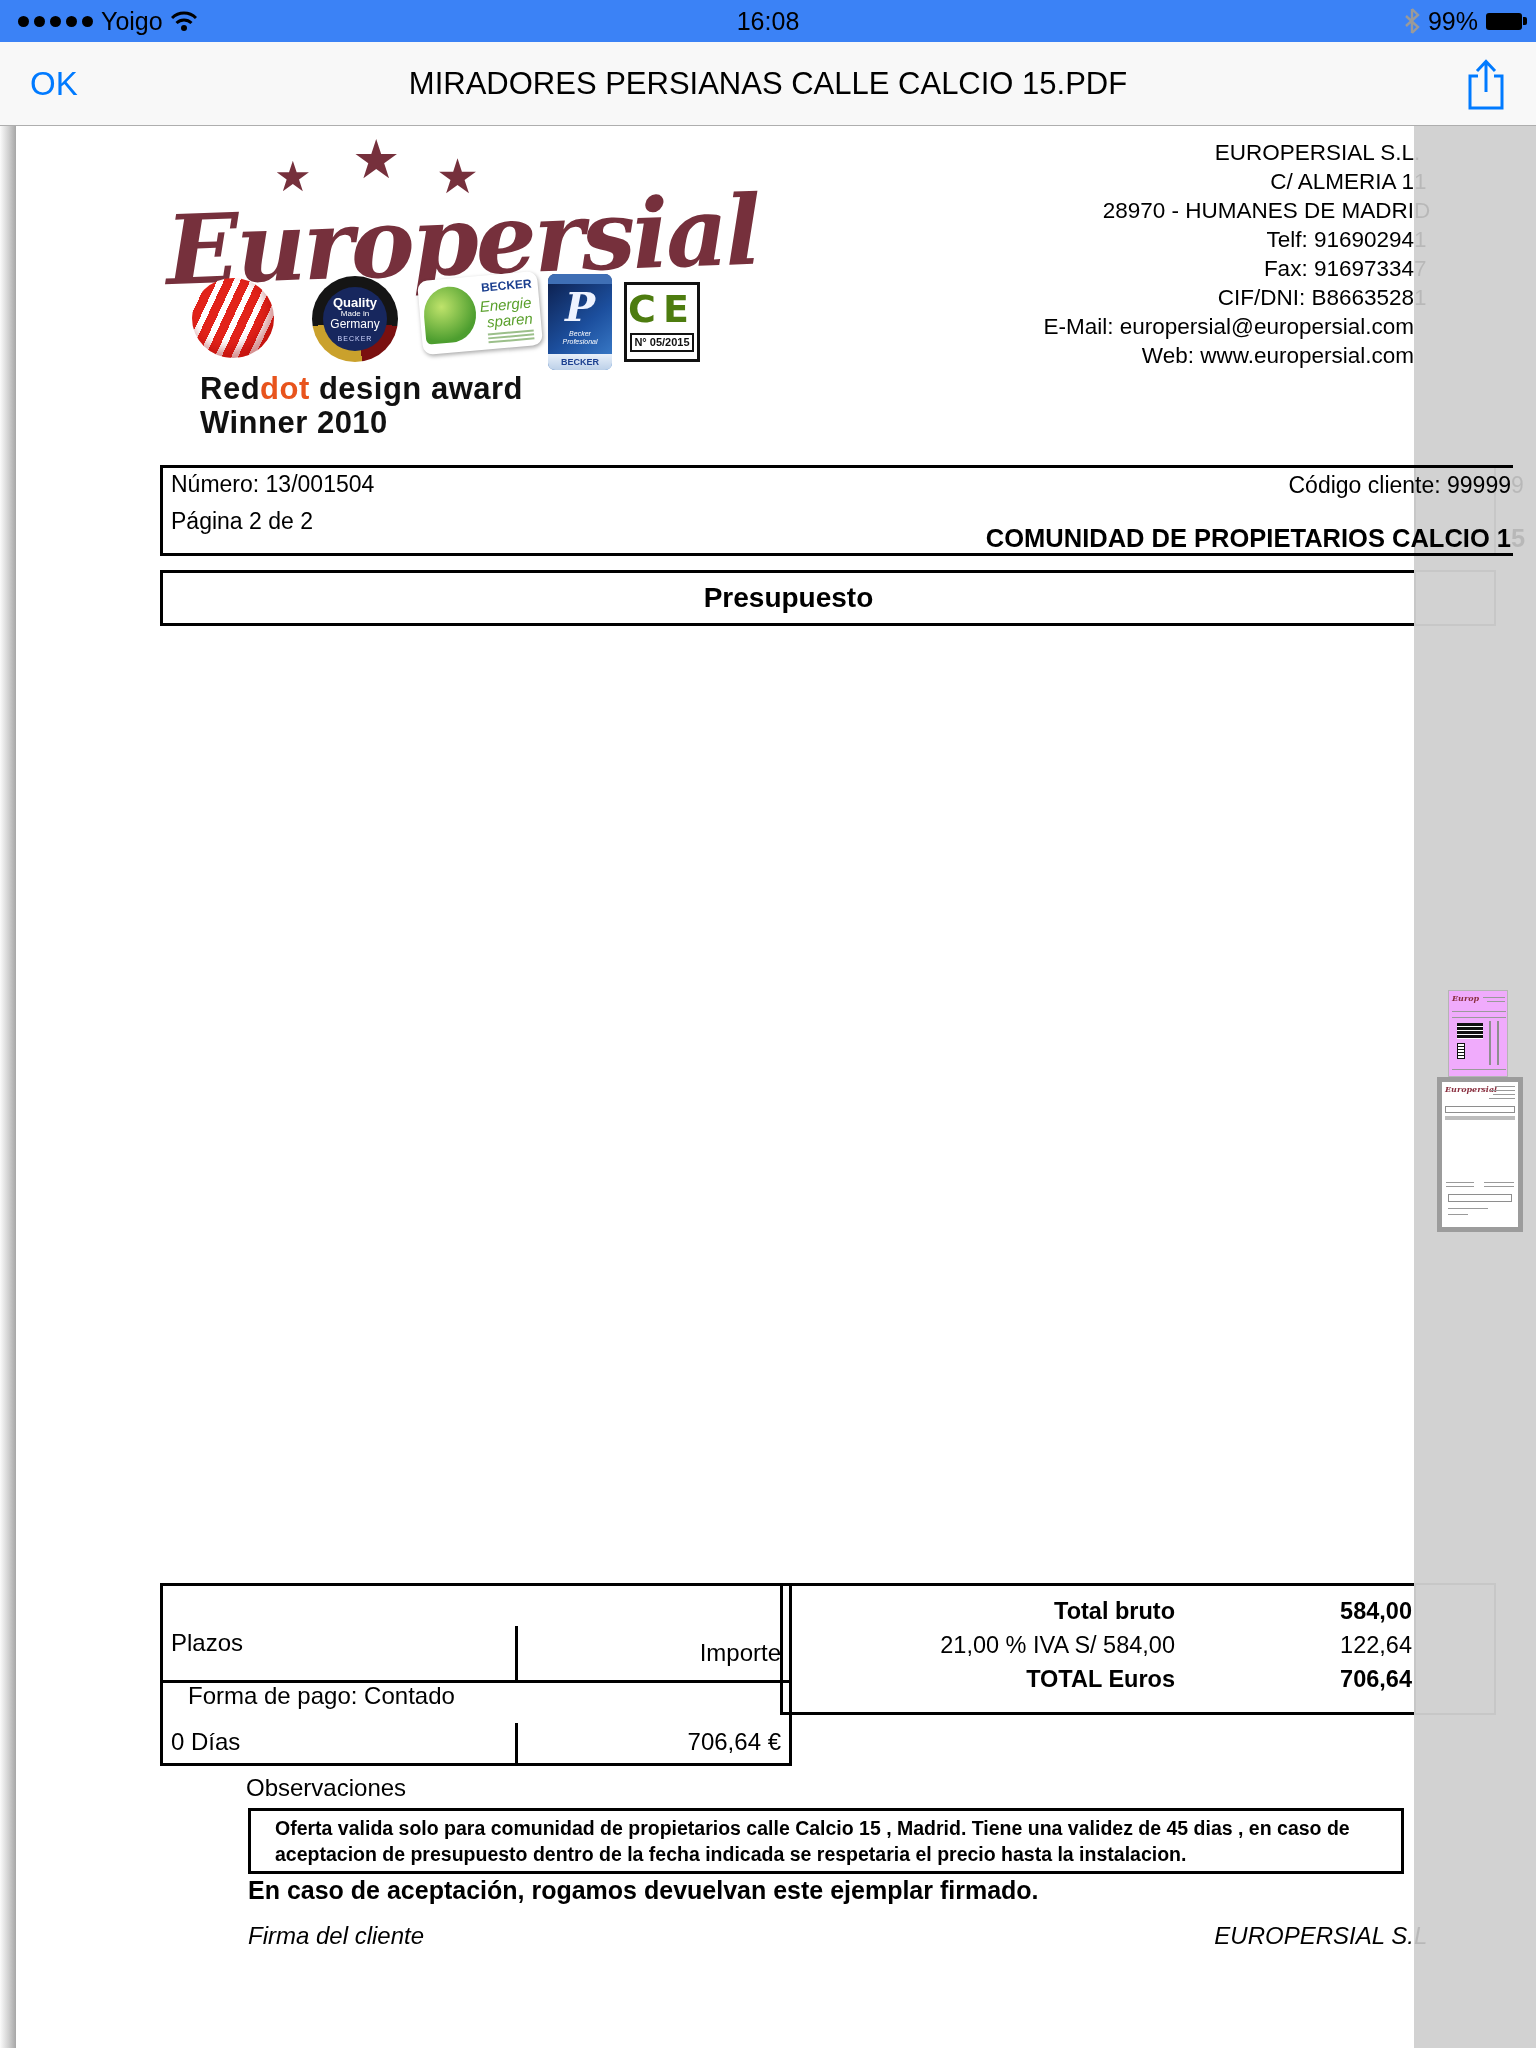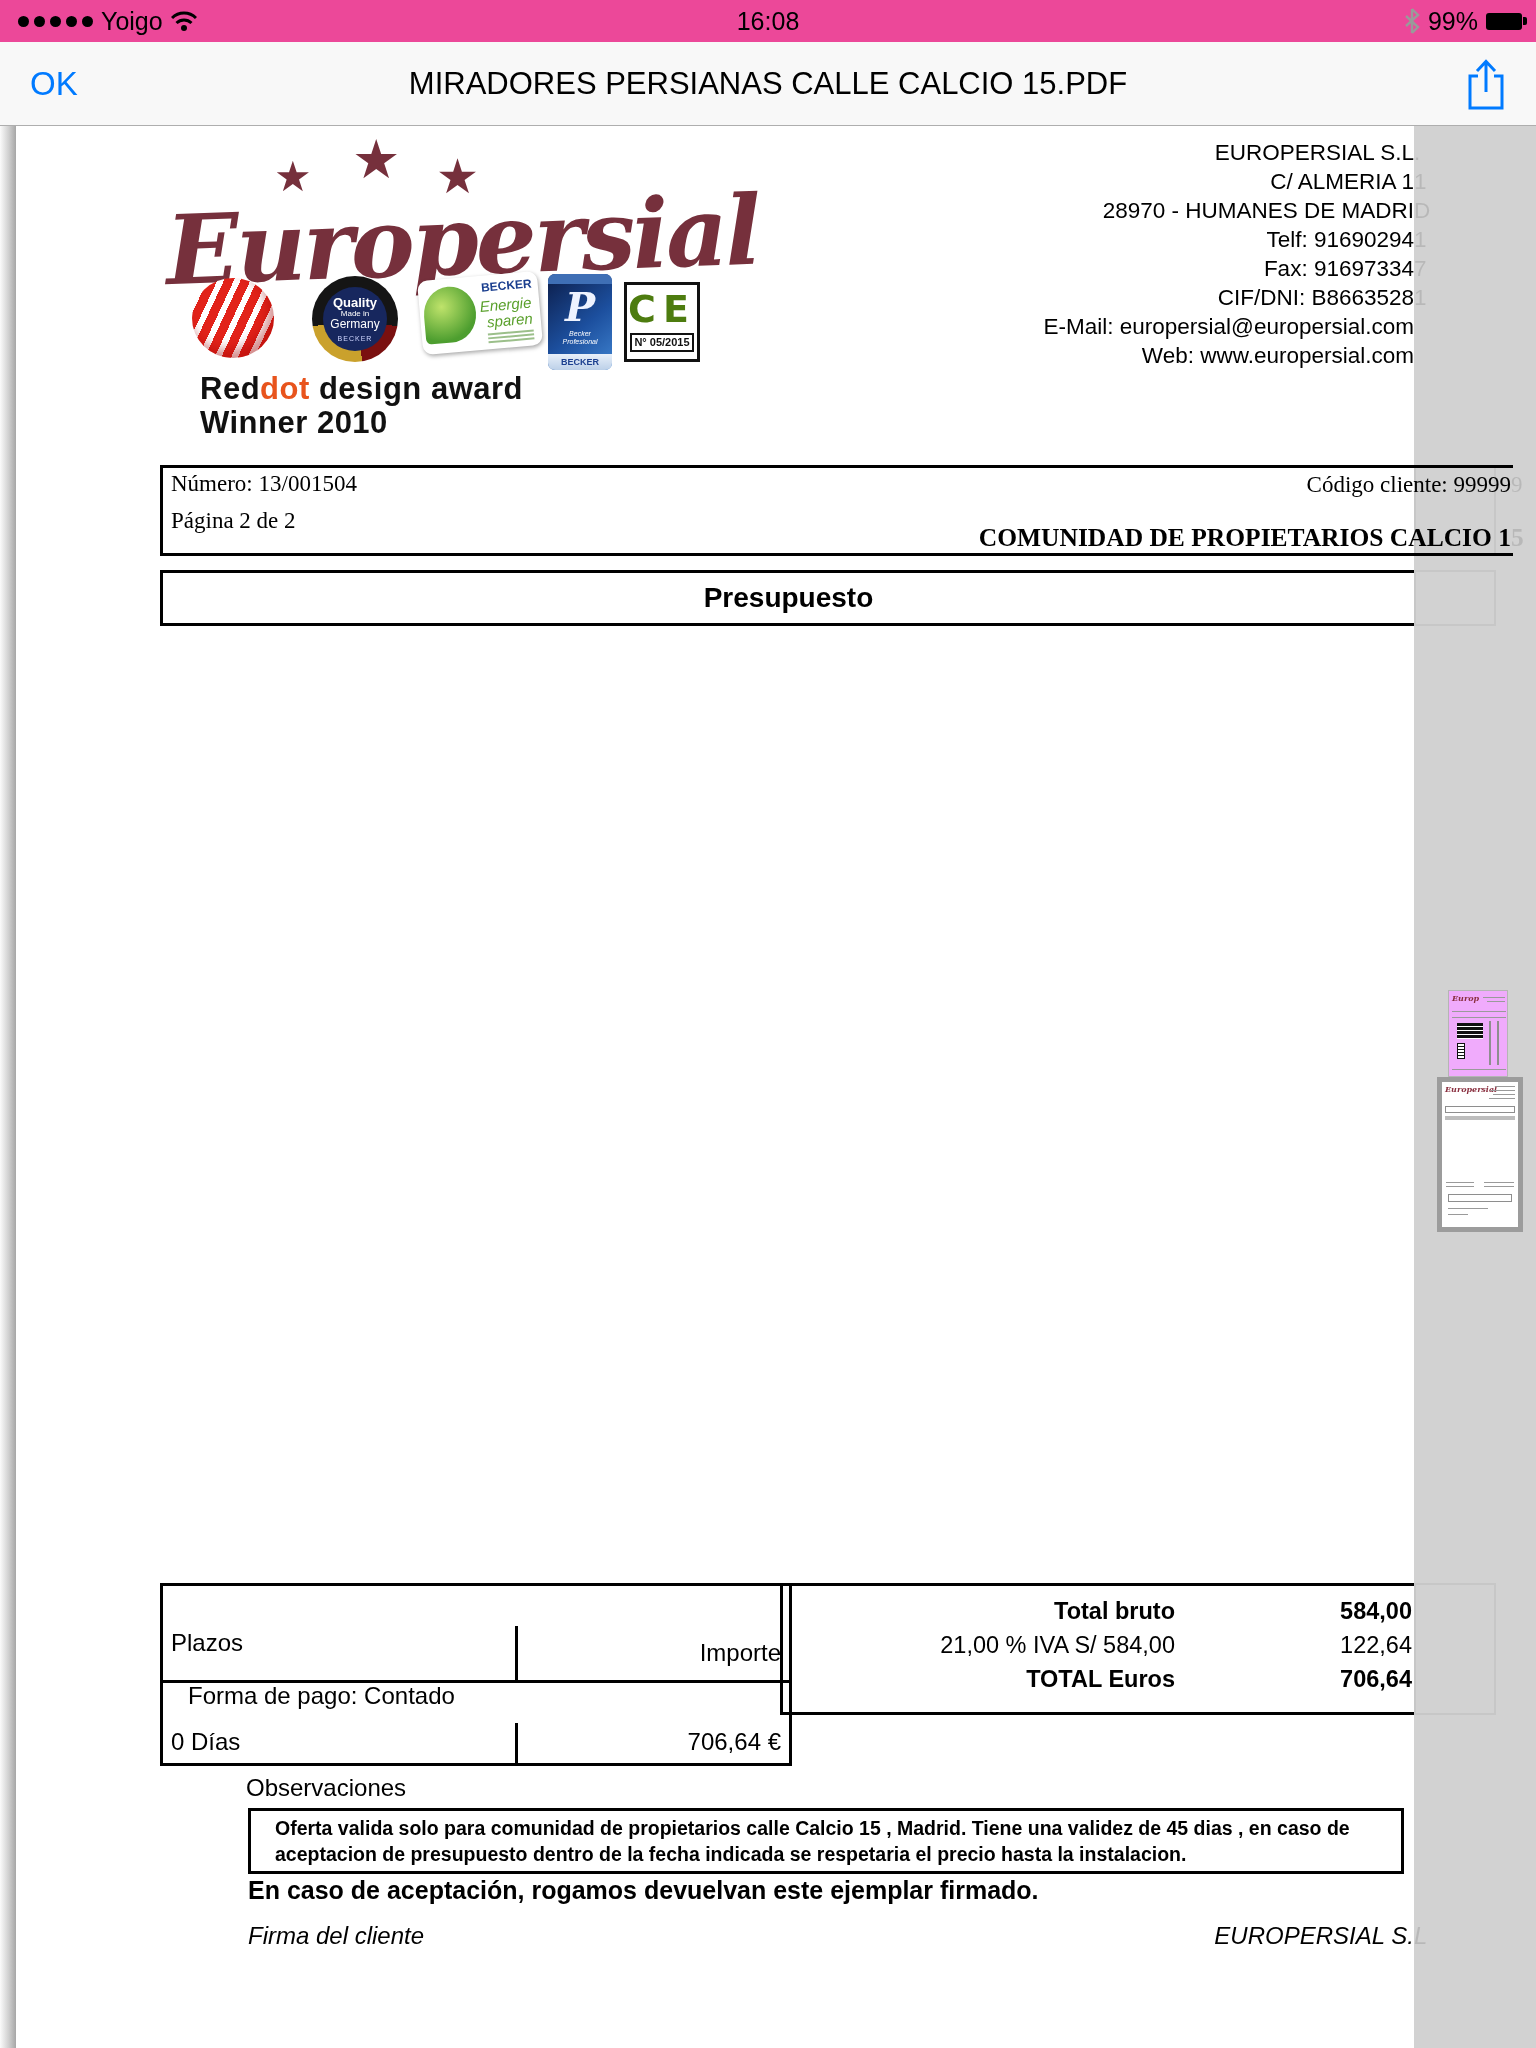--- a/index.html
+++ b/index.html
@@ -1,20 +1,20 @@
 <!DOCTYPE html>
 <html><head>
 <meta charset="utf-8">
 <style>
   * { margin:0; padding:0; box-sizing:border-box; }
   html,body { width:1536px; height:2048px; overflow:hidden; background:#d2d2d2;
               font-family:"Liberation Sans", sans-serif; }
 
   
-  .status-bar { position:absolute; left:0; top:0; width:1536px; height:42px; background:#ec4899; z-index:30; }
+  .status-bar { position:absolute; left:0; top:0; width:1536px; height:42px; background:#3b82f6; z-index:30; }
   .sb-left { position:absolute; left:18px; top:0; height:42px; display:flex; align-items:center; gap:8px; }
   .sig-dots { display:flex; gap:5px; align-items:center; }
   .sig-dots i { width:11px; height:11px; background:#000; border-radius:50%; }
   .carrier { font-size:25px; color:#000; }
   .sb-time { position:absolute; left:0; right:0; top:0; height:42px; display:flex; align-items:center; justify-content:center; font-size:25px; color:#000; }
   .sb-right { position:absolute; right:14px; top:0; height:42px; display:flex; align-items:center; gap:8px; }
   .batt-pct { font-size:25px; color:#000; }
   .battery { width:36px; height:17px; background:#000; border-radius:3px; position:relative; }
   .battery:after { content:""; position:absolute; right:-5px; top:4.5px; width:4px; height:8px; background:#000; border-radius:0 2px 2px 0; }
 
@@ -67,21 +67,21 @@
 
   .award { position:absolute; left:184px; top:246px; font-size:31px; font-weight:bold; color:#111; line-height:34px; letter-spacing:.5px; }
   .award .dot-orange { color:#e8541d; }
 
   
   .company { position:absolute; right:0; top:12px; text-align:right; font-size:22.5px; color:#000; line-height:29px; }
   .co-line { position:relative; white-space:nowrap; }
   .co-ghost { position:absolute; left:100%; top:0; color:rgba(0,0,0,.12); }
 
   
-  .hdr-box { position:absolute; left:144px; top:339px; width:1353px; height:91px; border:3px solid #000; border-right:none;font-family:Liberation Serif, serif; }
+  .hdr-box { position:absolute; left:144px; top:339px; width:1353px; height:91px; border:3px solid #000; border-right:none; }
   .hdr-numero { position:absolute; left:8px; top:3px; font-size:23px; }
   .hdr-pagina { position:absolute; left:8px; top:40px; font-size:23px; }
   .hdr-codigo { position:absolute; right:2px; top:4px; font-size:23px; white-space:nowrap; }
   .hdr-cliente { position:absolute; right:2px; bottom:0px; font-size:25.5px; font-weight:bold; white-space:nowrap; }
   .ghost-inline { position:absolute; left:100%; top:0; color:rgba(0,0,0,.12); }
 
   .pres-box { position:absolute; left:144px; top:444px; width:1254px; height:56px; border:3px solid #000; border-right:none; }
   .pres-title { width:100%; text-align:center; font-size:28px; font-weight:bold; line-height:50px; }
 
   

